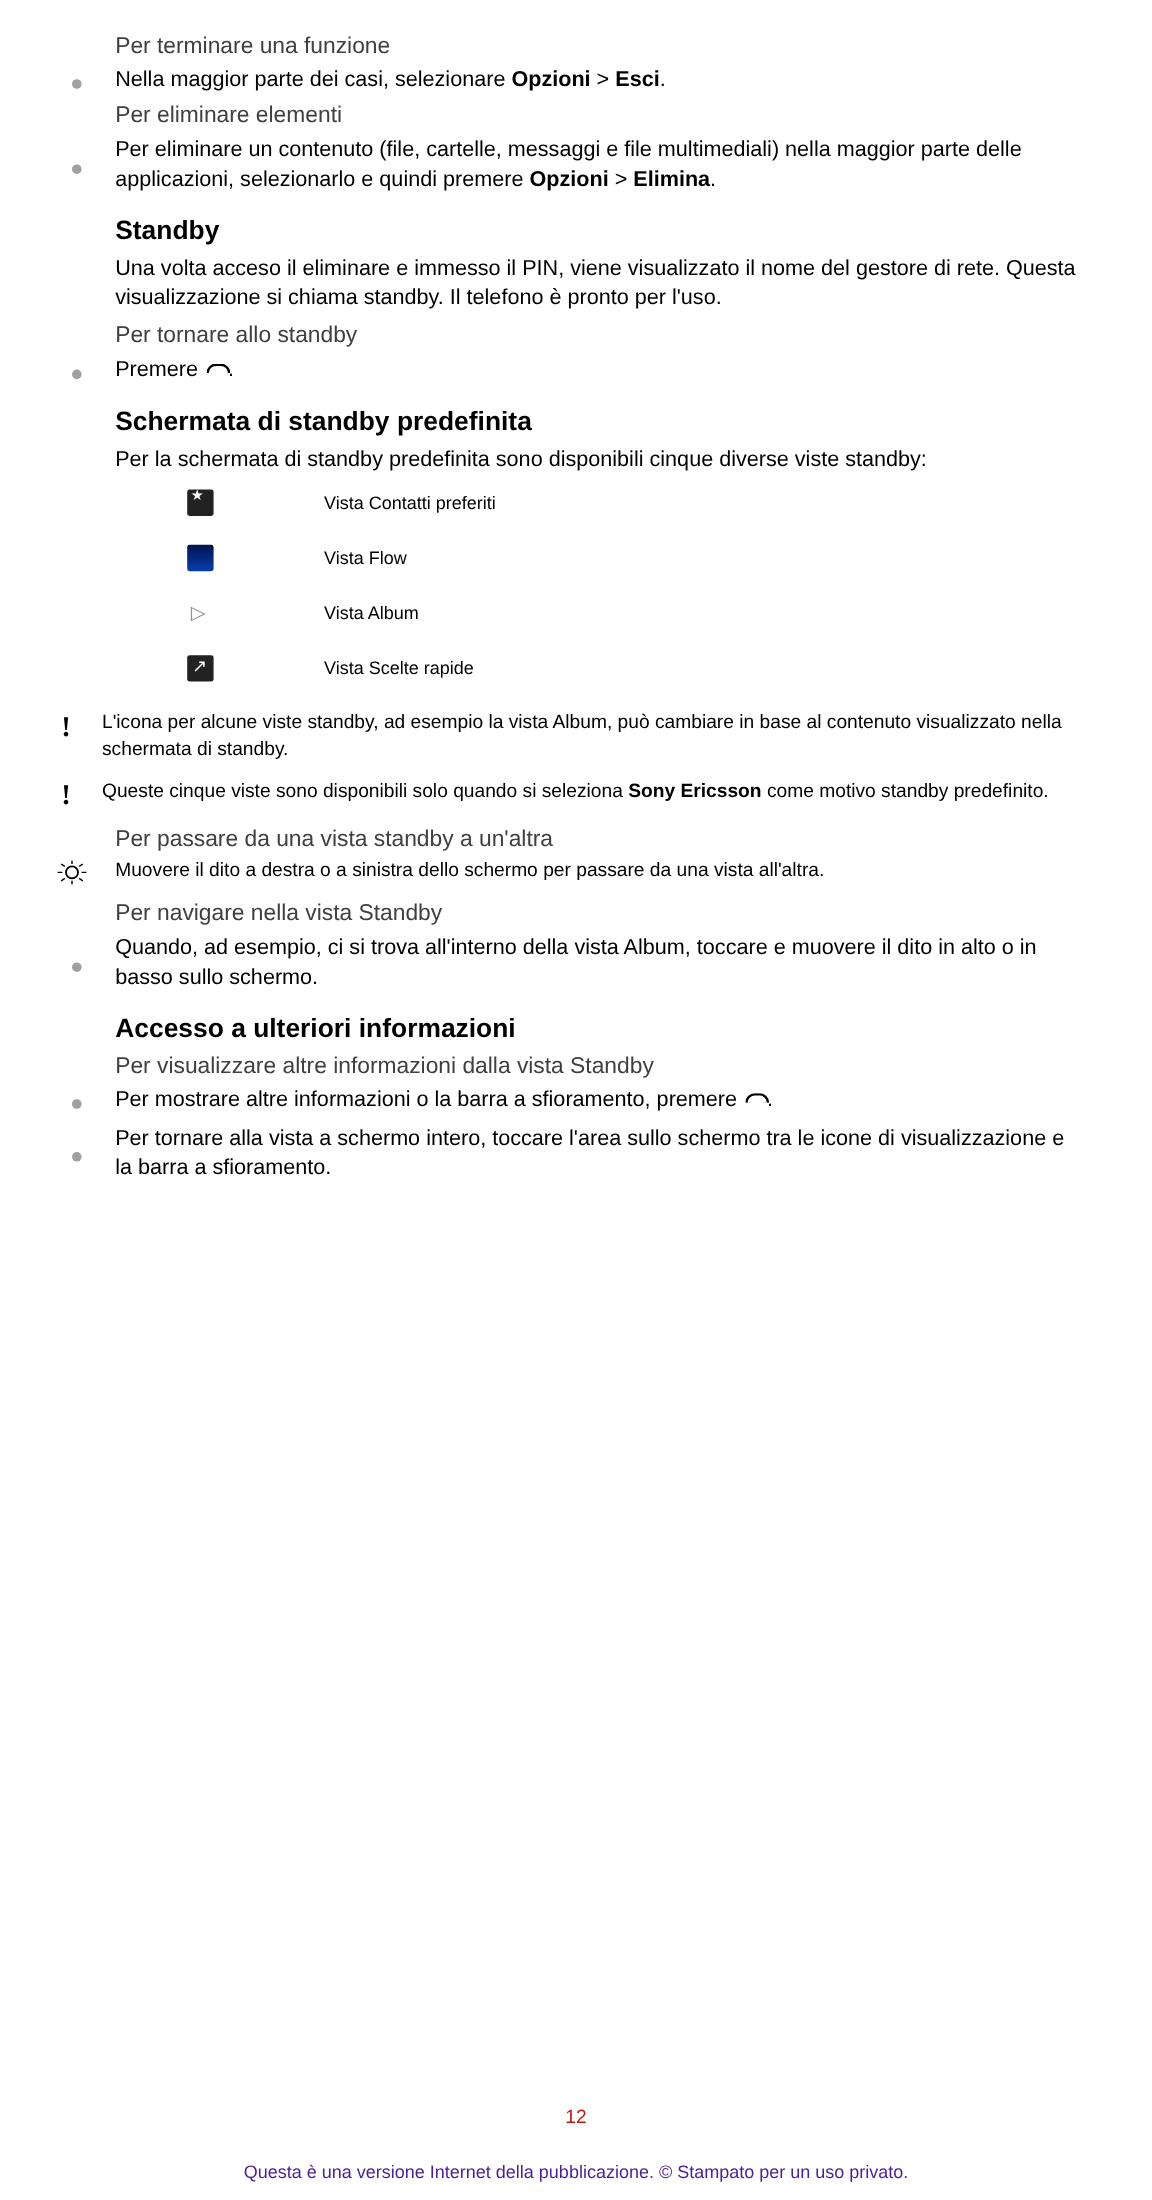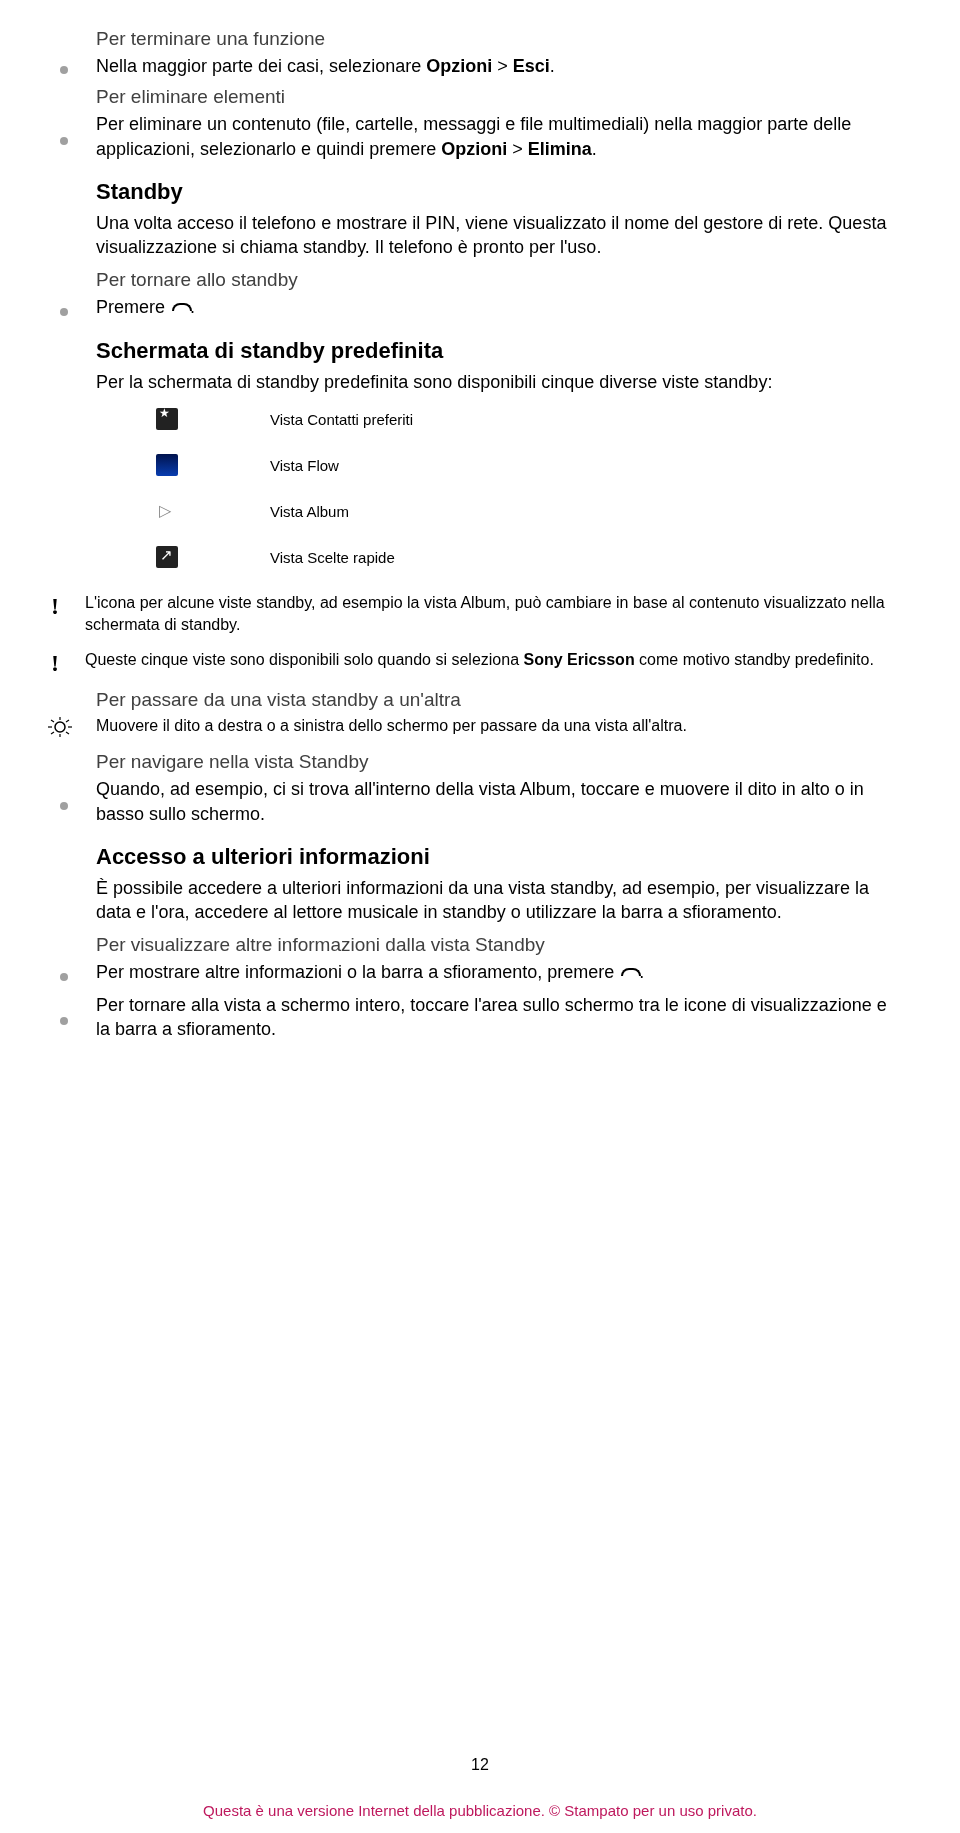--- a/index.html
+++ b/index.html
@@ -17,26 +17,26 @@
     position: relative;
   }
   .bottom-area {
     position: absolute;
     bottom: 14px;
     left: 0;
     right: 0;
     text-align: center;
   }
   .page-number {
-    color: #000000;
+    color: #b91c1c;
     font-size: 16px;
     margin-bottom: 28px;
   }
   .footer-line {
-    color: #be185d;
+    color: #4c1d95;
     font-size: 15px;
   }
   .h-sub {
     color: #404040;
     font-size: 19px;
     font-weight: normal;
     margin: 8px 0 4px 0;
   }
   .h-section {
     font-size: 22px;
@@ -166,21 +166,21 @@
 
     <div class="h-sub">Per eliminare elementi</div>
     <div class="bullet-row">
       <div class="bullet-dot"></div>
       <div class="bullet-text">
         <span>Per eliminare un contenuto (file, cartelle, messaggi e file multimediali) nella maggior parte delle applicazioni, selezionarlo e quindi premere </span><span class="bold">Opzioni</span><span> &gt; </span><span class="bold">Elimina</span><span>.</span>
       </div>
     </div>
 
     <div class="h-section">Standby</div>
-    <div class="body-text">Una volta acceso il telefono e mostrare il PIN, viene visualizzato il nome del gestore di rete. Questa visualizzazione si chiama standby. Il telefono è pronto per l'uso.</div>
+    <div class="body-text">Una volta acceso il eliminare e immesso il PIN, viene visualizzato il nome del gestore di rete. Questa visualizzazione si chiama standby. Il telefono è pronto per l'uso.</div>
 
     <div class="h-sub">Per tornare allo standby</div>
     <div class="bullet-row">
       <div class="bullet-dot"></div>
       <div class="bullet-text">
         <span>Premere </span><span class="icon-end-call"></span><span>.</span>
       </div>
     </div>
 
     <div class="h-section">Schermata di standby predefinita</div>
@@ -234,21 +234,20 @@
       <div class="note-text">Muovere il dito a destra o a sinistra dello schermo per passare da una vista all'altra.</div>
     </div>
 
     <div class="h-sub">Per navigare nella vista Standby</div>
     <div class="bullet-row">
       <div class="bullet-dot"></div>
       <div class="bullet-text">Quando, ad esempio, ci si trova all'interno della vista Album, toccare e muovere il dito in alto o in basso sullo schermo.</div>
     </div>
 
     <div class="h-section">Accesso a ulteriori informazioni</div>
-    <div class="body-text">È possibile accedere a ulteriori informazioni da una vista standby, ad esempio, per visualizzare la data e l'ora, accedere al lettore musicale in standby o utilizzare la barra a sfioramento.</div>
 
     <div class="h-sub">Per visualizzare altre informazioni dalla vista Standby</div>
     <div class="bullet-row">
       <div class="bullet-dot"></div>
       <div class="bullet-text">
         <span>Per mostrare altre informazioni o la barra a sfioramento, premere </span><span class="icon-end-call"></span><span>.</span>
       </div>
     </div>
     <div class="bullet-row">
       <div class="bullet-dot"></div>

